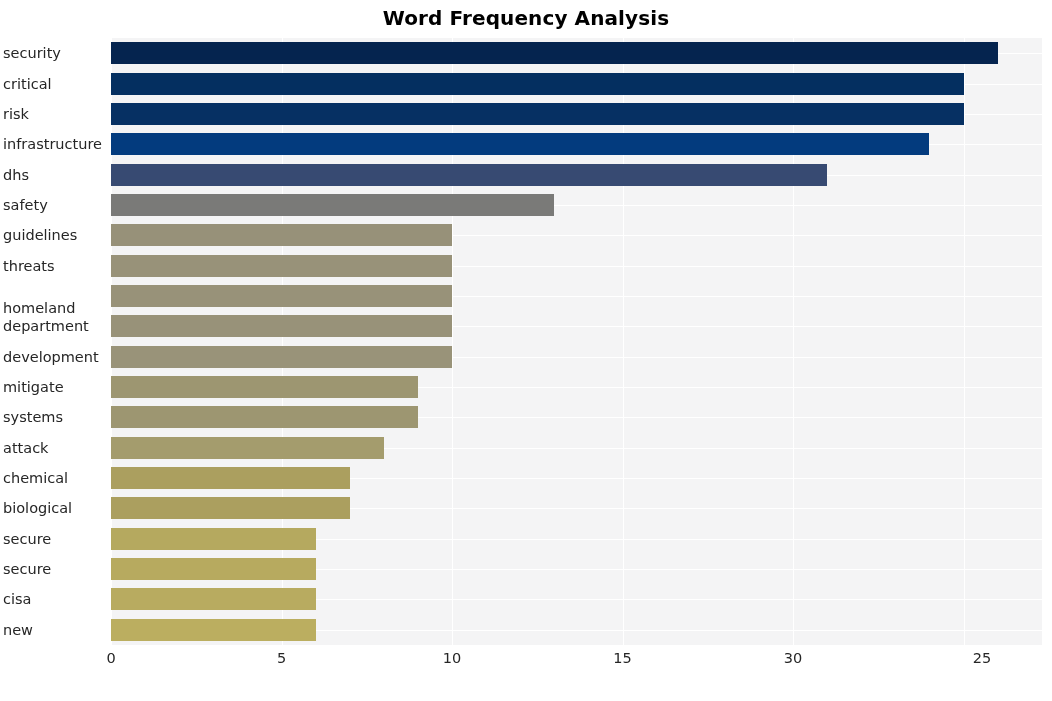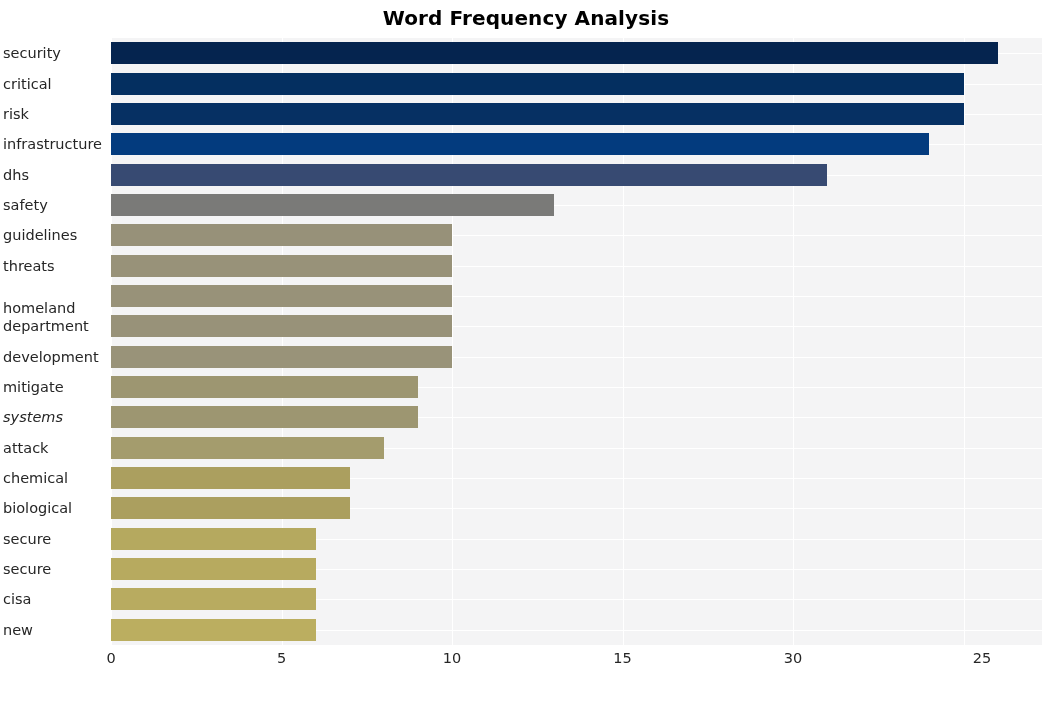--- a/index.html
+++ b/index.html
@@ -159,21 +159,21 @@
       <div class="ytick-label" style="top: 68.875px;">risk</div>
       <div class="ytick-label" style="top: 99.225px;">infrastructure</div>
       <div class="ytick-label" style="top: 129.575px;">dhs</div>
       <div class="ytick-label" style="top: 159.925px;">safety</div>
       <div class="ytick-label" style="top: 190.275px;">guidelines</div>
       <div class="ytick-label" style="top: 220.625px;">threats</div>
       <div class="ytick-label" style="top: 263px;">homeland</div>
       <div class="ytick-label" style="top: 281.325px;">department</div>
       <div class="ytick-label" style="top: 311.675px;">development</div>
       <div class="ytick-label" style="top: 342.025px;">mitigate</div>
-      <div class="ytick-label" style="top: 372.375px; font-style: italic;">systems</div>
+      <div class="ytick-label" style="top: 372.375px;">systems</div>
       <div class="ytick-label" style="top: 402.725px;">attack</div>
       <div class="ytick-label" style="top: 433.075px;">chemical</div>
       <div class="ytick-label" style="top: 463.425px;">biological</div>
       <div class="ytick-label" style="top: 493.775px;">secure</div>
       <div class="ytick-label" style="top: 524.125px;">secure</div>
       <div class="ytick-label" style="top: 554.475px;">cisa</div>
       <div class="ytick-label" style="top: 584.825px;">new</div>
     </div>
   <div id="xtick-labels">
       <div class="xtick-label" style="left: 111px;">0</div>

